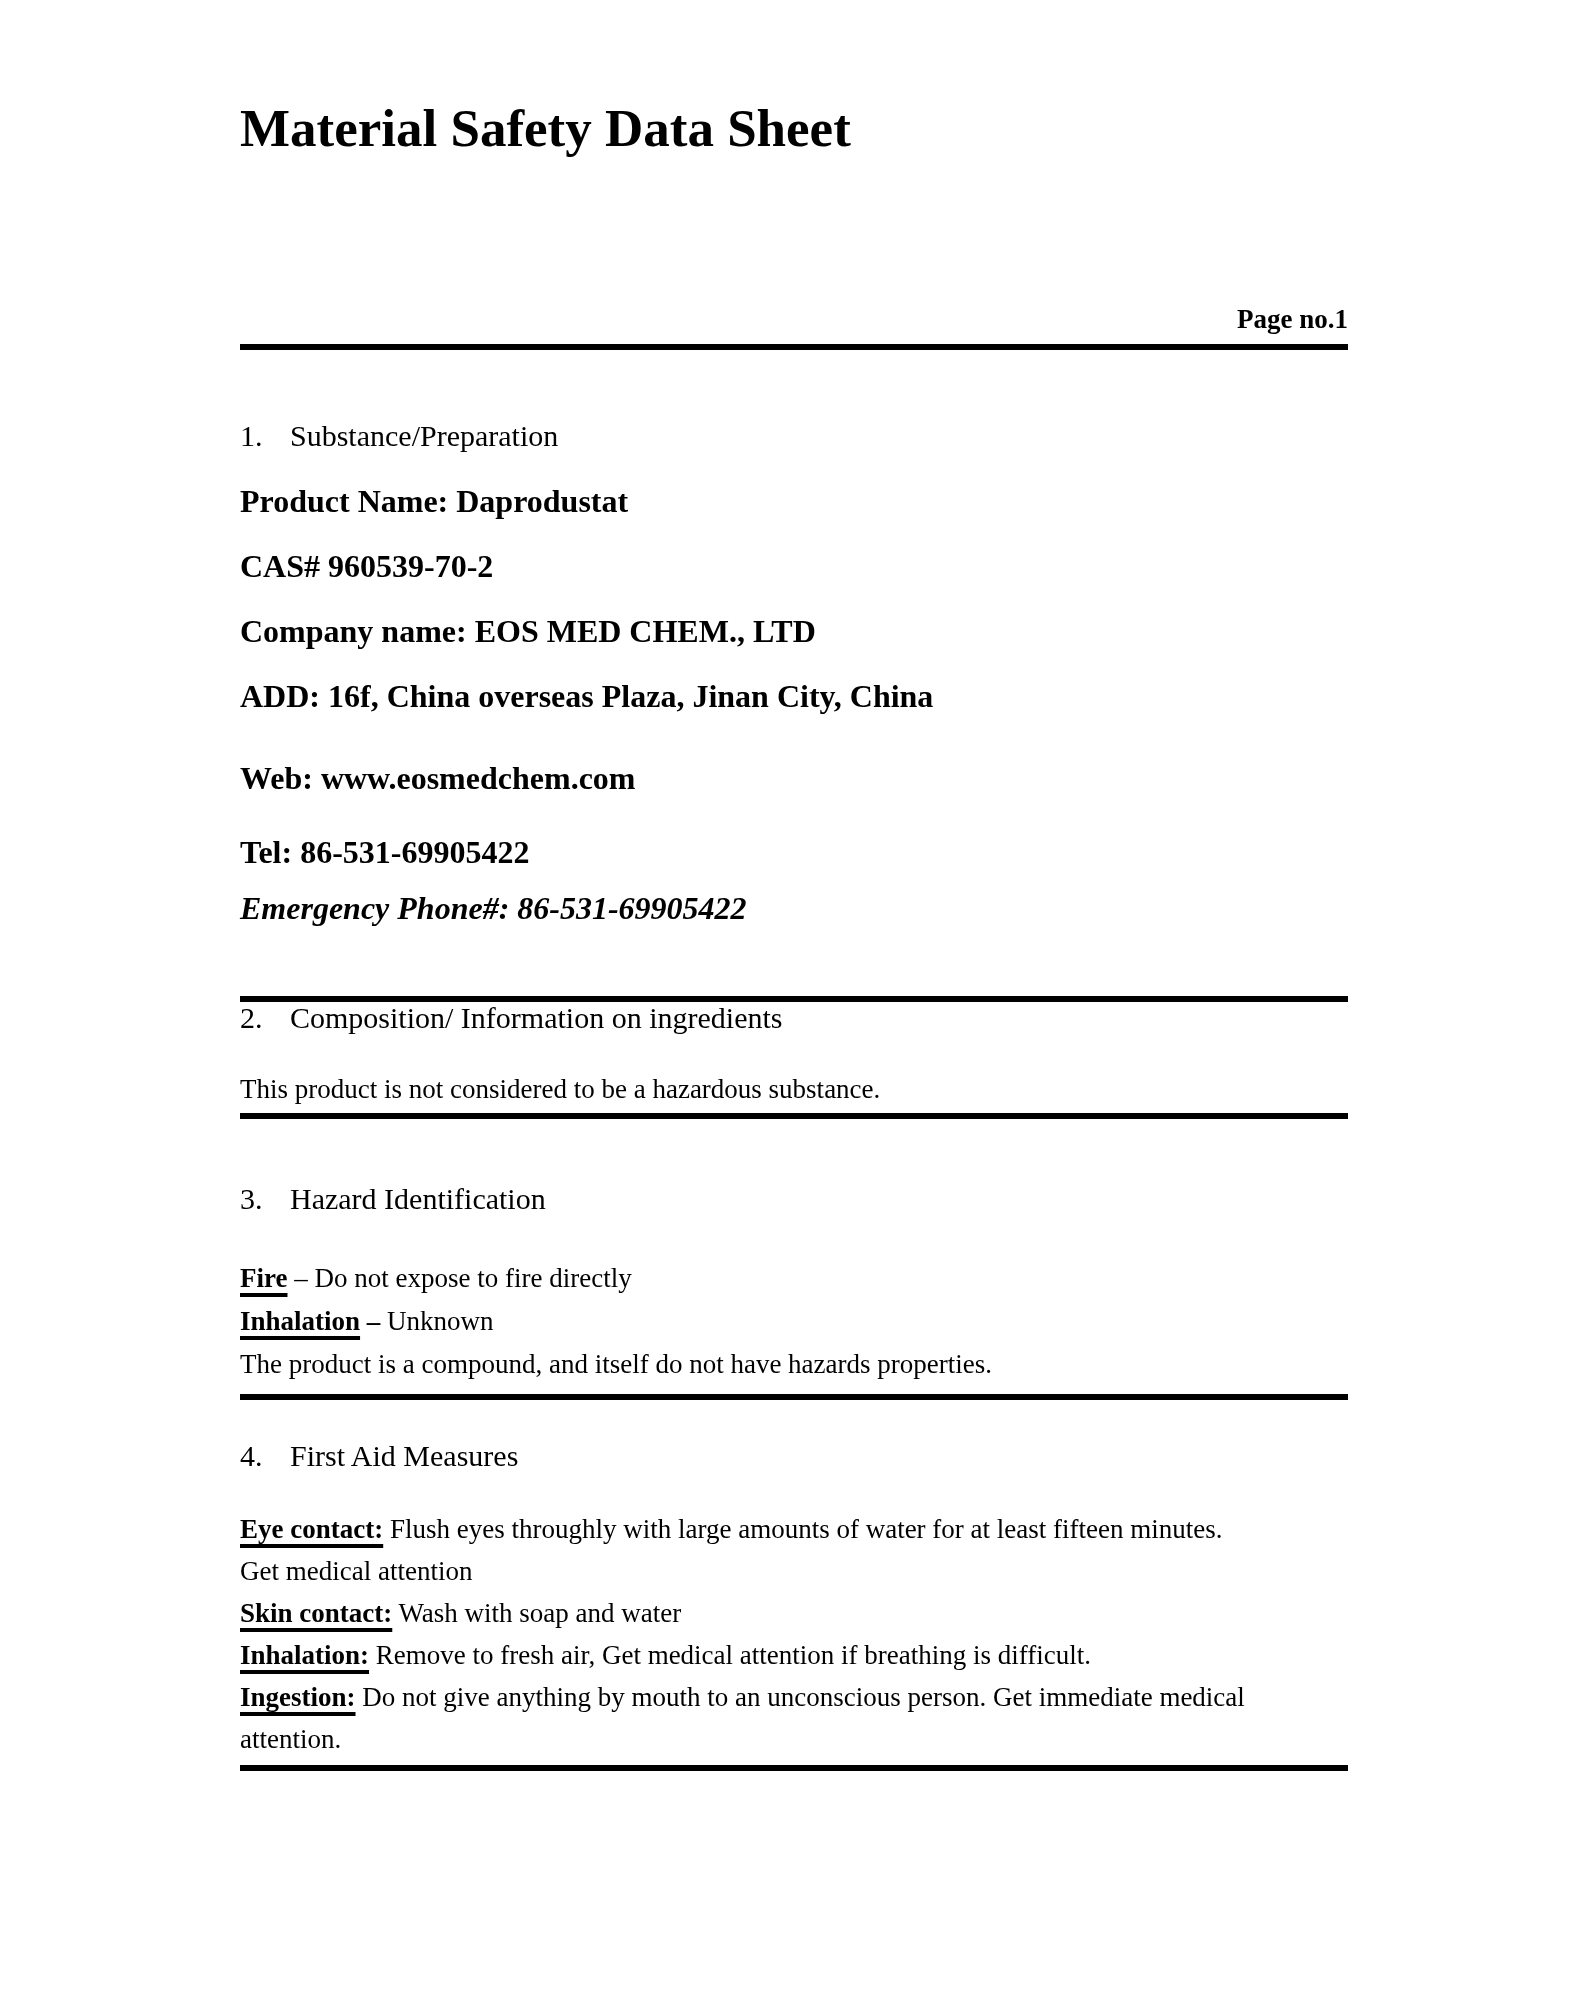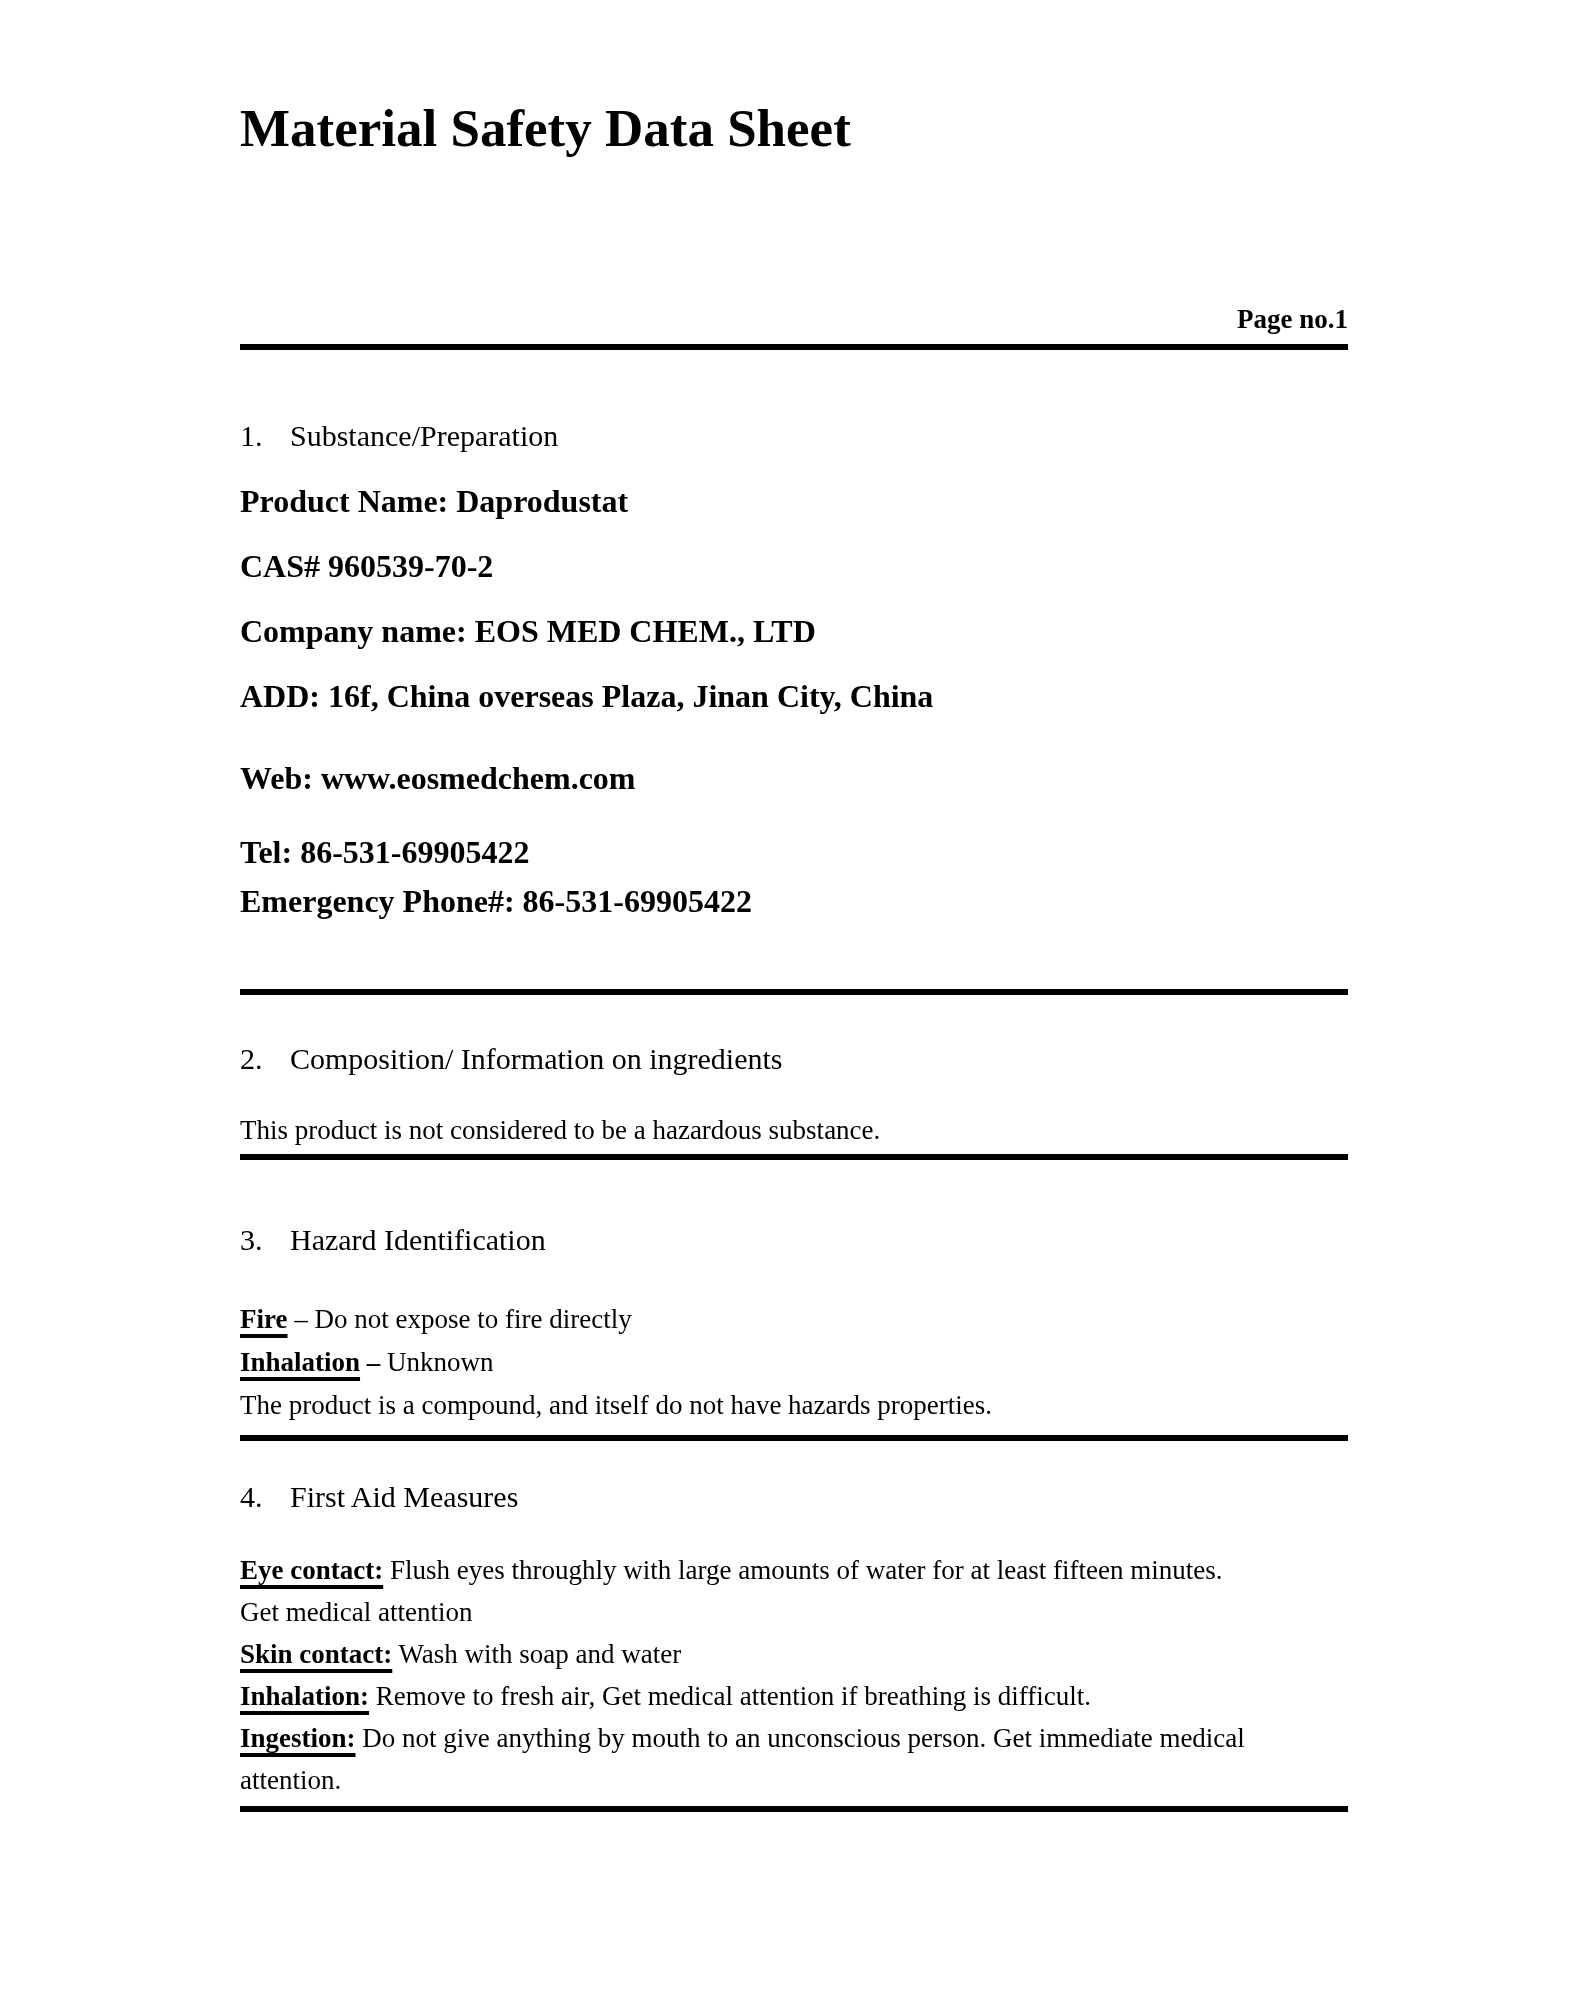--- a/index.html
+++ b/index.html
@@ -49,32 +49,32 @@
     margin: 0;
     font-size: 30px;
     line-height: 32px;
     font-weight: normal;
   }
   .sec-heading .sec-num {
     display: inline-block;
     width: 50px;
   }
   .h1s { margin-top: 70px; }
-  .h2s { margin-top: 48px; }
+  .h2s { }
   .h3s { margin-top: 64px; }
   .h4s { margin-top: 40px; }
   .bold-line {
     margin: 33px 0 0 0;
     font-size: 32px;
     line-height: 32px;
     font-weight: bold;
   }
   .bold-line.gap-lg { margin-top: 50px; }
   .bold-line.gap-md { margin-top: 42px; }
-  .bold-line.gap-md2 { margin-top: 17px; }
+  .bold-line.gap-md2 { margin-top: 24px; font-style: italic; }
   .body-line {
     margin: 40px 0 0 0;
     font-size: 27px;
     line-height: 31px;
     font-weight: normal;
   }
   .item-line {
     margin: 0;
     font-size: 27px;
     line-height: 43px;

